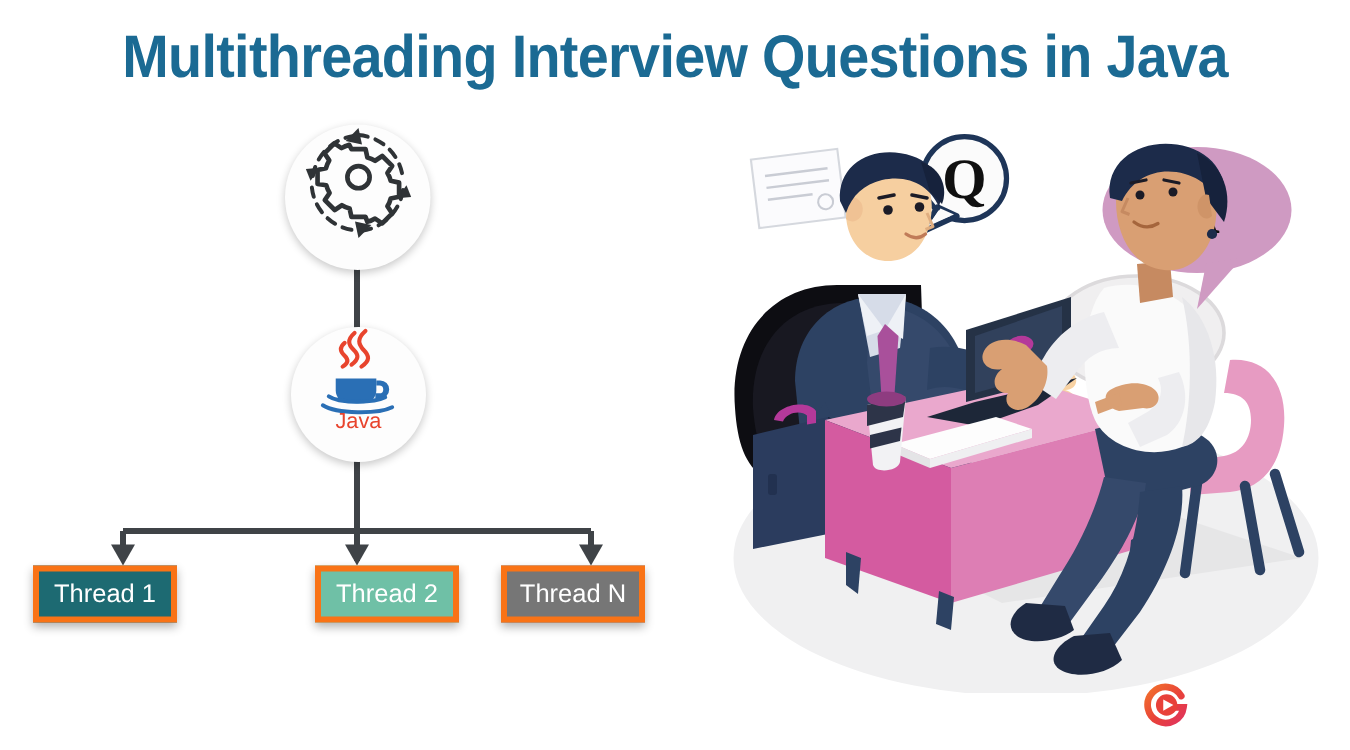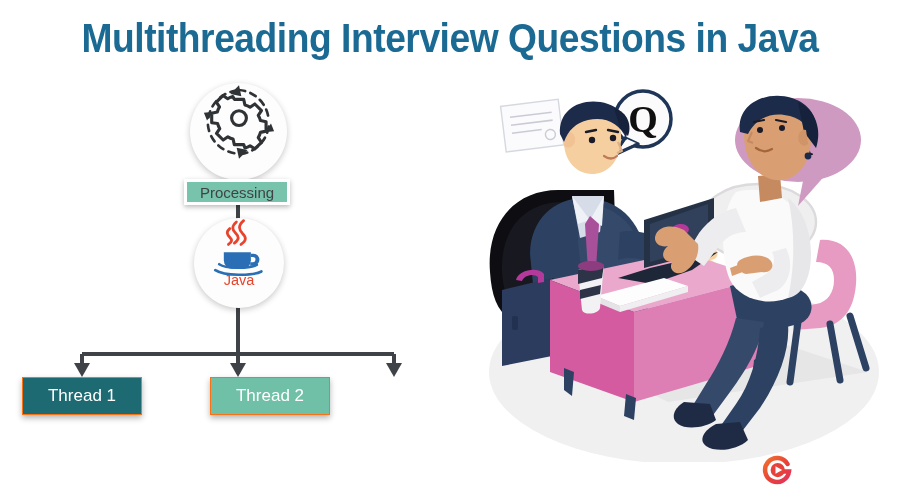--- a/index.html
+++ b/index.html
@@ -98,23 +98,23 @@
     left: 0;
     top: 0;
     width: 470px;
     height: 350px;
     overflow: visible;
   }
 
   .thread-box {
     position: absolute;
     top: 299px;
-    width: 120px;
+    width: 96px;
     height: 38px;
-    border: 1px solid #f97316;
+    border: 4px solid #f97316;
     box-sizing: border-box;
     box-shadow: 0 3px 6px rgba(0,0,0,0.3);
     display: flex;
     align-items: center;
     justify-content: center;
     font-family: "Liberation Sans Narrow", "Liberation Sans", sans-serif;
     font-size: 17px;
     color: #ffffff;
   }
   #thread-1 { left: 22px;  background: #1d6a72; }
@@ -197,21 +197,20 @@
                  a23 23 0 0 1 2.8 6.6 l7.2 1.6 v12 l-7.2 1.6 a23 23 0 0 1 -2.8 6.6
                  l4.1 6.1 -8.5 8.5 -6.1-4.1 a23 23 0 0 1 -6.6 2.8 L56 79 h-12
                  l-1.6-7.2 a23 23 0 0 1 -6.6-2.8 l-6.1 4.1 -8.5-8.5 4.1-6.1
                  a23 23 0 0 1 -2.8-6.6 L15 50.9 v-12 l7.2-1.6 a23 23 0 0 1 2.8-6.6
                  l-4.1-6.1 8.5-8.5 6.1 4.1 a23 23 0 0 1 6.6-2.8 z"></path>
         <circle cx="50" cy="45" r="9.5"></circle>
       </g>
     </svg>
   </div>
 
-  <div id="processing-label">Processing</div>
 
   <div class="circle-node" id="java-circle">
     <svg width="66" height="70" viewBox="0 0 100 106" xmlns="http://www.w3.org/2000/svg">
 
       <g fill="none" stroke="#e8442d" stroke-width="4.2" stroke-linecap="round">
         <path d="M46 6 c-8 7 -6 12 -1 17 c5 5 6 9 -2 15"></path>
         <path d="M57 4 c-9 8 -7 13 -2 19 c6 6 7 11 -2 17"></path>
         <path d="M36 16 c-6 5 -4 9 0 13 c4 4 4 7 -2 11"></path>
       </g>
 
@@ -224,20 +223,21 @@
         <path d="M20 70 c10 7 45 7 57 1"></path>
         <path d="M14 79 c14 9 56 9 70 2"></path>
       </g>
 
       <text x="50" y="102" font-family="Liberation Sans, sans-serif" font-size="22" fill="#e8442d" text-anchor="middle">Java</text>
     </svg>
   </div>
 
   <div class="thread-box" id="thread-1">Thread 1</div>
   <div class="thread-box" id="thread-2">Thread 2</div>
+  <div class="thread-box" id="thread-3">Thread N</div>
 </div>
 
 <div id="illustration">
   <svg width="432" height="390" viewBox="0 0 432 390" xmlns="http://www.w3.org/2000/svg">
 
     <ellipse cx="216" cy="300" rx="195" ry="92" fill="#f0f0f1"></ellipse>
 
     <path d="M40 250 L250 250 L400 300 L200 330 Z" fill="#e6e6e7"></path>
 
     <g transform="rotate(-7 70 60)">

